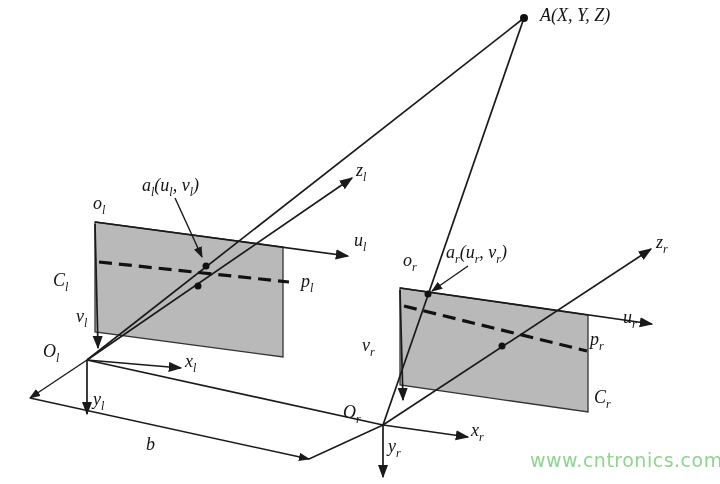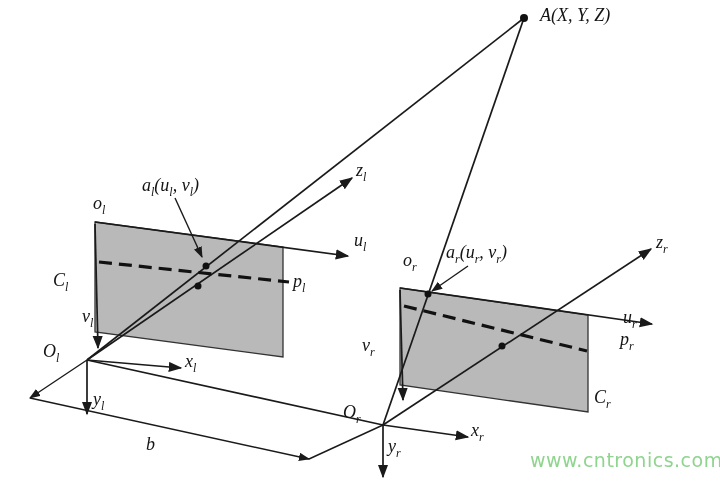--- a/index.html
+++ b/index.html
@@ -87,43 +87,43 @@
 <div class="lbl" style="left:540px;top:6px">A(X, Y, Z)</div>
 
 <div class="lbl" style="left:93px;top:194px"><span>o</span><sub>l</sub></div>
 
 <div class="lbl" style="left:142px;top:176px"><span>a</span><sub>l</sub><span>(u</span><sub>l</sub><span>, v</span><sub>l</sub><span>)</span></div>
 
 <div class="lbl" style="left:356px;top:161px"><span>z</span><sub>l</sub></div>
 
 <div class="lbl" style="left:354px;top:231px"><span>u</span><sub>l</sub></div>
 
-<div class="lbl" style="left:293px;top:272px"><span>p</span><sub>l</sub></div>
+<div class="lbl" style="left:301px;top:272px"><span>p</span><sub>l</sub></div>
 
 <div class="lbl" style="left:53px;top:271px"><span>C</span><sub>l</sub></div>
 
-<div class="lbl" style="left:82px;top:307px"><span>v</span><sub>l</sub></div>
+<div class="lbl" style="left:76px;top:307px"><span>v</span><sub>l</sub></div>
 
 <div class="lbl" style="left:43px;top:342px"><span>O</span><sub>l</sub></div>
 
 <div class="lbl" style="left:185px;top:352px"><span>x</span><sub>l</sub></div>
 
 <div class="lbl" style="left:93px;top:390px"><span>y</span><sub>l</sub></div>
 
 <div class="lbl" style="left:146px;top:435px">b</div>
 
 <div class="lbl" style="left:403px;top:251px"><span>o</span><sub>r</sub></div>
 
 <div class="lbl" style="left:446px;top:243px"><span>a</span><sub>r</sub><span>(u</span><sub>r</sub><span>, v</span><sub>r</sub><span>)</span></div>
 
 <div class="lbl" style="left:656px;top:233px"><span>z</span><sub>r</sub></div>
 
 <div class="lbl" style="left:623px;top:308px"><span>u</span><sub>r</sub></div>
 
-<div class="lbl" style="left:620px;top:330px"><span>p</span><sub>r</sub></div>
+<div class="lbl" style="left:590px;top:330px"><span>p</span><sub>r</sub></div>
 
 <div class="lbl" style="left:594px;top:388px"><span>C</span><sub>r</sub></div>
 
 <div class="lbl" style="left:362px;top:336px"><span>v</span><sub>r</sub></div>
 
 <div class="lbl" style="left:343px;top:403px"><span>O</span><sub>r</sub></div>
 
 <div class="lbl" style="left:471px;top:421px"><span>x</span><sub>r</sub></div>
 
 <div class="lbl" style="left:388px;top:437px"><span>y</span><sub>r</sub></div>

